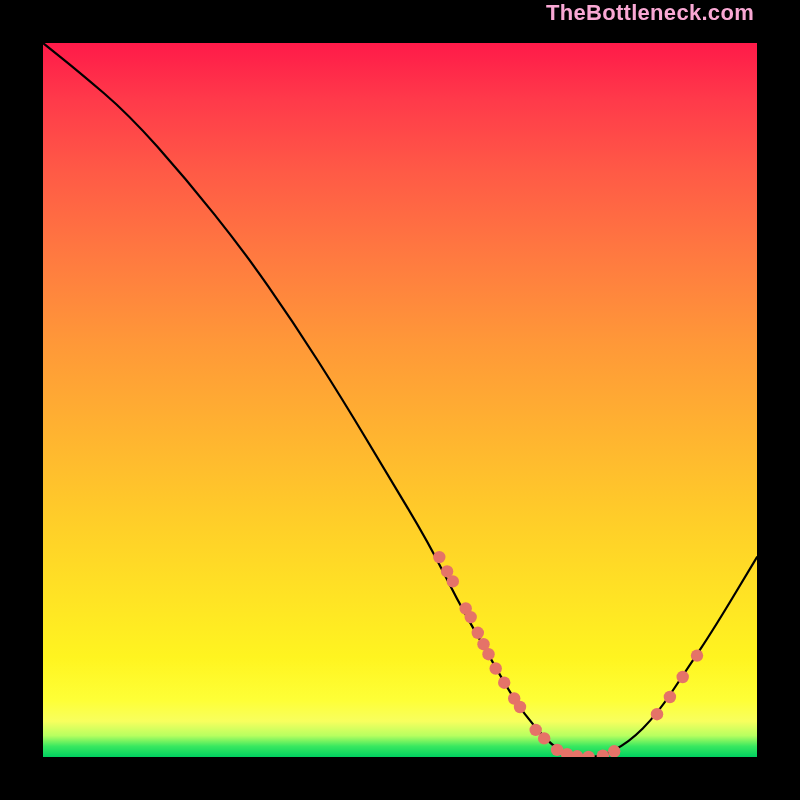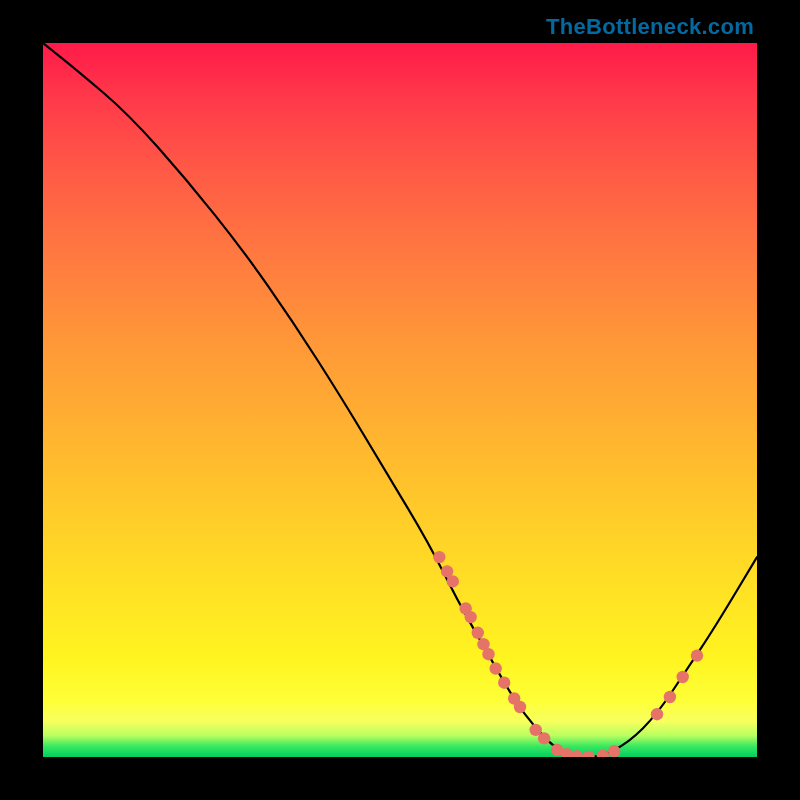--- a/index.html
+++ b/index.html
@@ -44,23 +44,23 @@
   }
   .svg-layer {
     position: absolute;
     left: 0;
     top: 0;
     width: 714px;
     height: 714px;
   }
   .watermark {
     position: absolute;
-    top: 14px;
+    top: 0;
     right: 46px;
-    color: #0369a1;
+    color: #f9a8d4;
     font-size: 22px;
     font-weight: 600;
     letter-spacing: 0.3px;
     user-select: none;
   }
 </style>
 </head>
 <body>
 
 <div class="frame">

